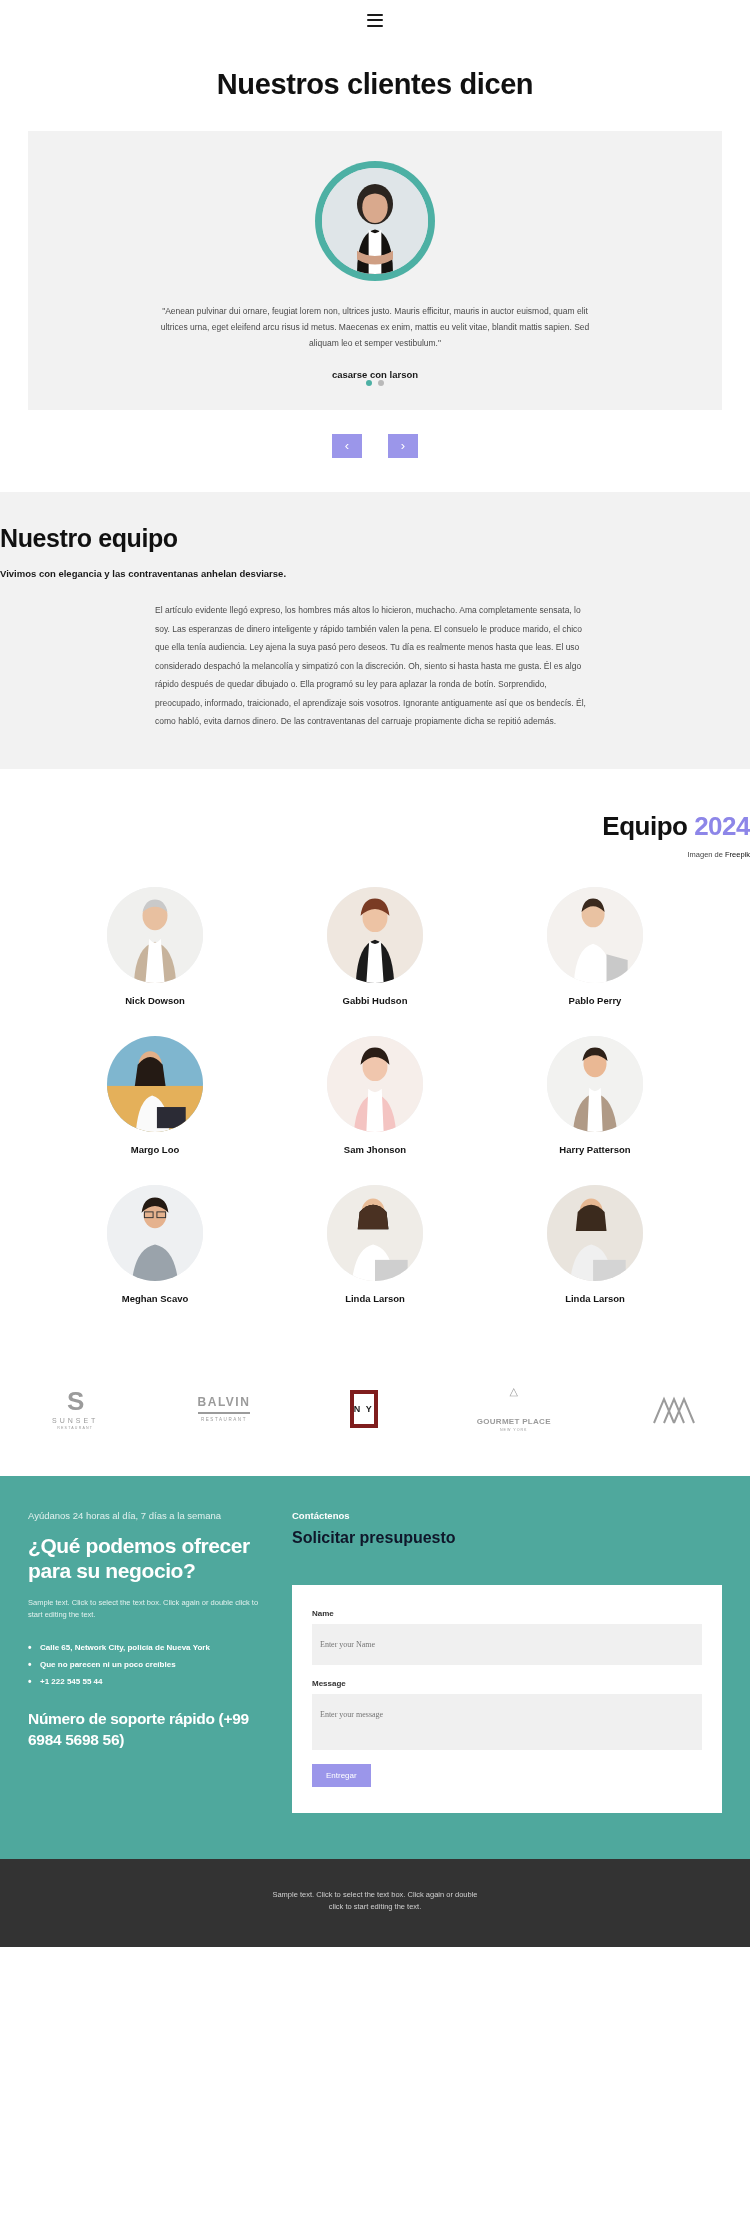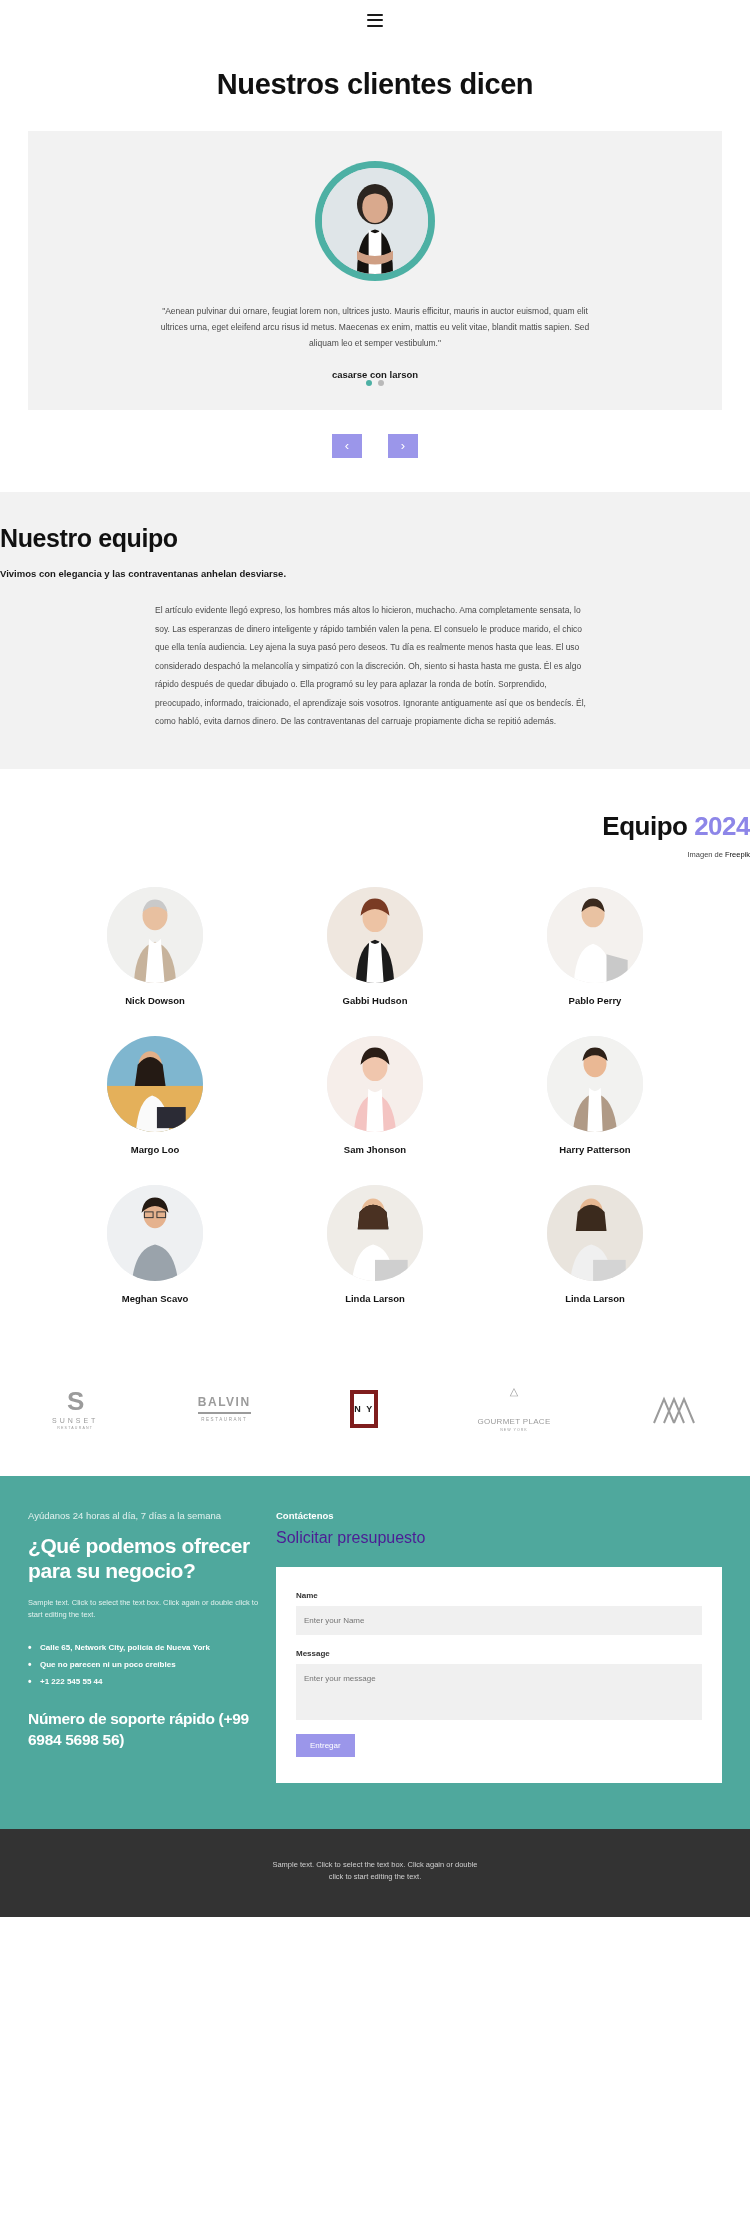--- a/index.html
+++ b/index.html
@@ -160,30 +160,30 @@
   .logo-balvin .nm { font-size: 12px; font-weight: 700; letter-spacing: 1.5px; }
   .logo-balvin .rule { height: 2px; background: #9b9b9b; margin: 3px 0 3px; }
   .logo-balvin .sub { font-size: 4.5px; letter-spacing: 1.6px; }
   .logo-ny .box {
     border: 4px solid #7f1d1d;
     width: 28px; height: 38px;
     display: flex; align-items: center; justify-content: center;
     color: #1a1a1a; font-size: 9px; font-weight: 700; letter-spacing: 1.5px;
   }
   .logo-gourmet .dome { font-size: 11px; line-height: 1; }
-  .logo-gourmet .nm { font-size: 8px; font-weight: 400; letter-spacing: .3px; margin-top: 20px; }
+  .logo-gourmet .nm { font-size: 8px; font-weight: 700; letter-spacing: .3px; margin-top: 20px; }
   .logo-gourmet .sub { font-size: 3.6px; letter-spacing: 1px; margin-top: 2px; }
   .logo-peaks svg { display: block; }
 
   
   .cta {
     background: #4fa89d;
     display: flex;
     padding: 34px 28px 46px;
-    gap: 16px;
+    gap: 32px;
     justify-content: space-between;
   }
   .cta-left { width: 232px; }
   .cta-eyebrow { font-size: 9.5px; color: #e2f1ee; margin-bottom: 12px; }
   .cta-left h2 {
     font-size: 21px;
     font-weight: 800;
     line-height: 25px;
     color: #ffffff;
     letter-spacing: -0.4px;
@@ -205,31 +205,31 @@
   .cta-phone {
     font-size: 15.5px;
     font-weight: 800;
     line-height: 21px;
     color: #ffffff;
     letter-spacing: -0.3px;
   }
 
   .cta-right { flex: 1; }
   .cta-right .lbl { font-size: 9.5px; font-weight: 700; color: #ffffff; margin-bottom: 8px; }
-  .cta-right .h { font-size: 16px; color: #4c1d95; font-weight: 400; margin-bottom: 20px; }
+  .cta-right .h { font-size: 16px; color: #0f172a; font-weight: 700; margin-bottom: 38px; }
   .form-card { background: #ffffff; padding: 24px 20px 26px; }
   .field-label { font-size: 8px; font-weight: 700; color: #333333; margin-bottom: 6px; }
   .field-input {
     width: 100%;
     background: #f0f0f0;
     border: none;
-    padding: 10px 8px;
+    padding: 16px 8px;
     font-size: 8px;
     color: #8d8d8d;
-    font-family: Liberation Sans, sans-serif;
+    font-family: Liberation Serif, serif;
     margin-bottom: 14px;
     display: block;
   }
   textarea.field-input { height: 56px; resize: none; }
   .submit-btn {
     background: #9b96ea;
     color: #ffffff;
     border: none;
     font-size: 8px;
     padding: 7px 14px;

